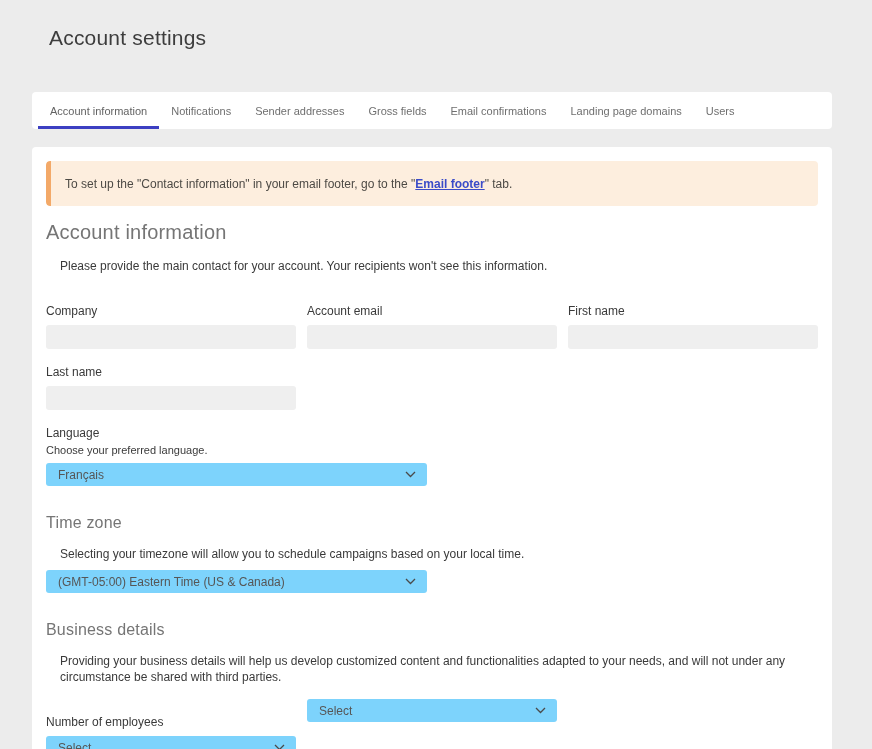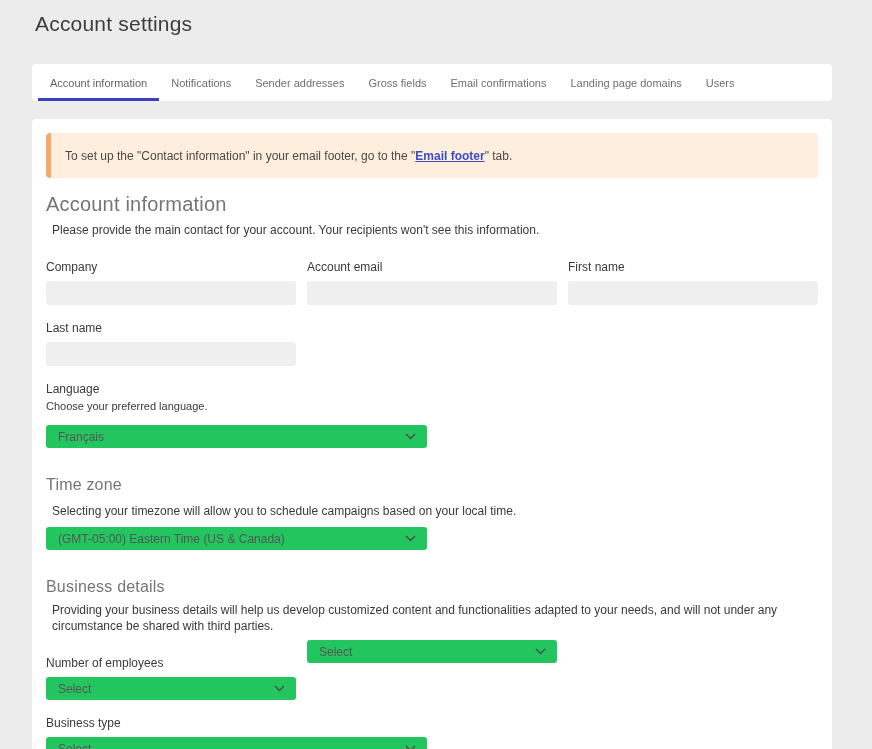--- a/index.html
+++ b/index.html
@@ -10,21 +10,21 @@
     background: #ececec;
     font-family: "Liberation Sans", sans-serif;
     color: #3a3a3a;
     overflow: hidden;
   }
   .page { padding: 0 40px 0 32px; }
   .page-title {
     font-size: 21px;
     font-weight: 400;
     color: #3d3d3d;
-    margin: 0;
+    margin: 14px;
     padding: 12px 0 28px 3px;
     letter-spacing: .2px;
   }
   
   .tabs {
     background: #ffffff;
     border-radius: 4px;
     height: 37px;
     display: flex;
     align-items: stretch;
@@ -76,48 +76,48 @@
     margin: 15px 0 3px;
     letter-spacing: .2px;
   }
   .section-heading {
     font-size: 16px;
     font-weight: 400;
     color: #757575;
     margin: 28px 0 9px;
     letter-spacing: .2px;
   }
-  .section-desc { font-size: 12px; color: #3a3a3a; margin: 6px; line-height: 16px; }
+  .section-desc { font-size: 12px; color: #3a3a3a; margin: 14px; line-height: 16px; }
   .grid {
     display: grid;
     grid-template-columns: 1fr 1fr 1fr;
     column-gap: 11px;
   }
   .field label {
     display: block;
     font-size: 12px;
     color: #3a3a3a;
     margin: 16px 0 7px;
   }
-  .field .hint { font-size: 11px; color: #3a3a3a; margin: -3px 0 13px; }
+  .field .hint { font-size: 11px; color: #3a3a3a; margin: -3px 0 7px; }
   .text-input {
     width: 100%;
     height: 24px;
     background: #efefef;
     border: none;
     border-radius: 3px;
     padding: 0 10px;
     font-size: 12px;
     font-family: "Liberation Sans", sans-serif;
     color: #3a3a3a;
     outline: none;
   }
   .select {
     height: 23px;
-    background: #22c55e;
+    background: #7dd3fc;
     border-radius: 3px;
     display: flex;
     align-items: center;
     justify-content: space-between;
     padding: 0 11px 0 12px;
     font-size: 12px;
     color: #565656;
     cursor: pointer;
   }
   .half { width: calc(50% - 5.5px); }

